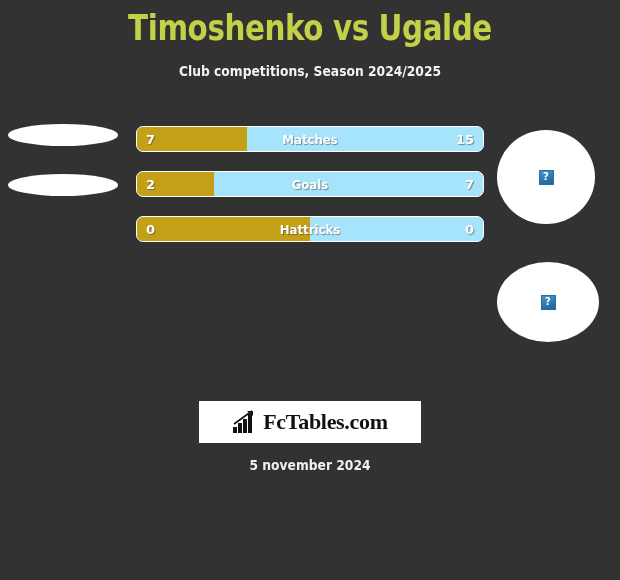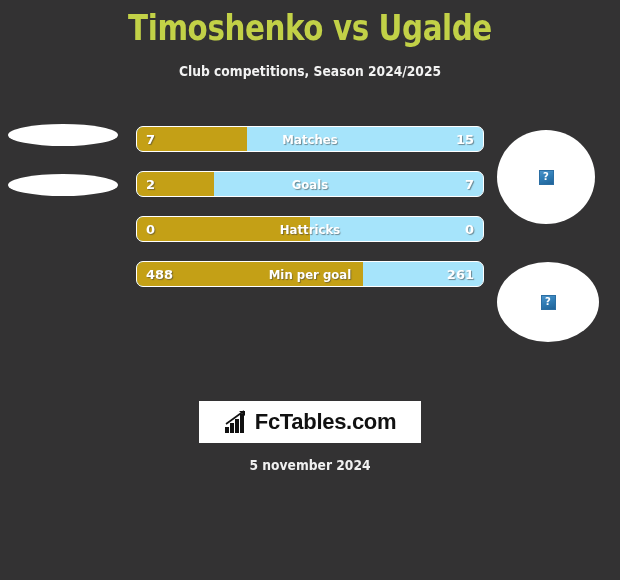--- a/index.html
+++ b/index.html
@@ -179,21 +179,21 @@
     justify-content: center;
     gap: 5px;
   }
   .logo-icon {
     display: block;
   }
   .logo-text {
     color: #111111;
     font-size: 22px;
     font-weight: bold;
-    font-family: Liberation Sans, sans-serif;
+    font-family: Liberation Serif, serif;
     letter-spacing: -0.3px;
   }
 
   
   .footer-date {
     position: absolute;
     left: 0;
     top: 457px;
     width: 620px;
     text-align: center;
@@ -241,26 +241,20 @@
 
     <div class="bar-row">
       <div class="bar-fill" style="width: 50%;"></div>
       <div class="bar-val-left">0</div>
       <div class="bar-label">Hattricks</div>
       <div class="bar-val-right">0</div>
     </div>
 
 
 
-    <div class="bar-row">
-      <div class="bar-fill" style="width: 65.2%;"></div>
-      <div class="bar-val-left">488</div>
-      <div class="bar-label">Min per goal</div>
-      <div class="bar-val-right">261</div>
-    </div>
 
   </div>
 
   <div class="logo-box">
     <svg class="logo-icon" width="26" height="24" viewBox="0 0 26 24" aria-hidden="true">
       <rect x="1" y="17" width="4" height="6" fill="#111111"></rect>
       <rect x="6" y="13" width="4" height="10" fill="#111111"></rect>
       <rect x="11" y="9" width="4" height="14" fill="#111111"></rect>
       <rect x="16" y="4" width="4" height="19" fill="#111111"></rect>
       <path d="M2 14 L20 1" stroke="#111111" stroke-width="1.6" fill="none"></path>

